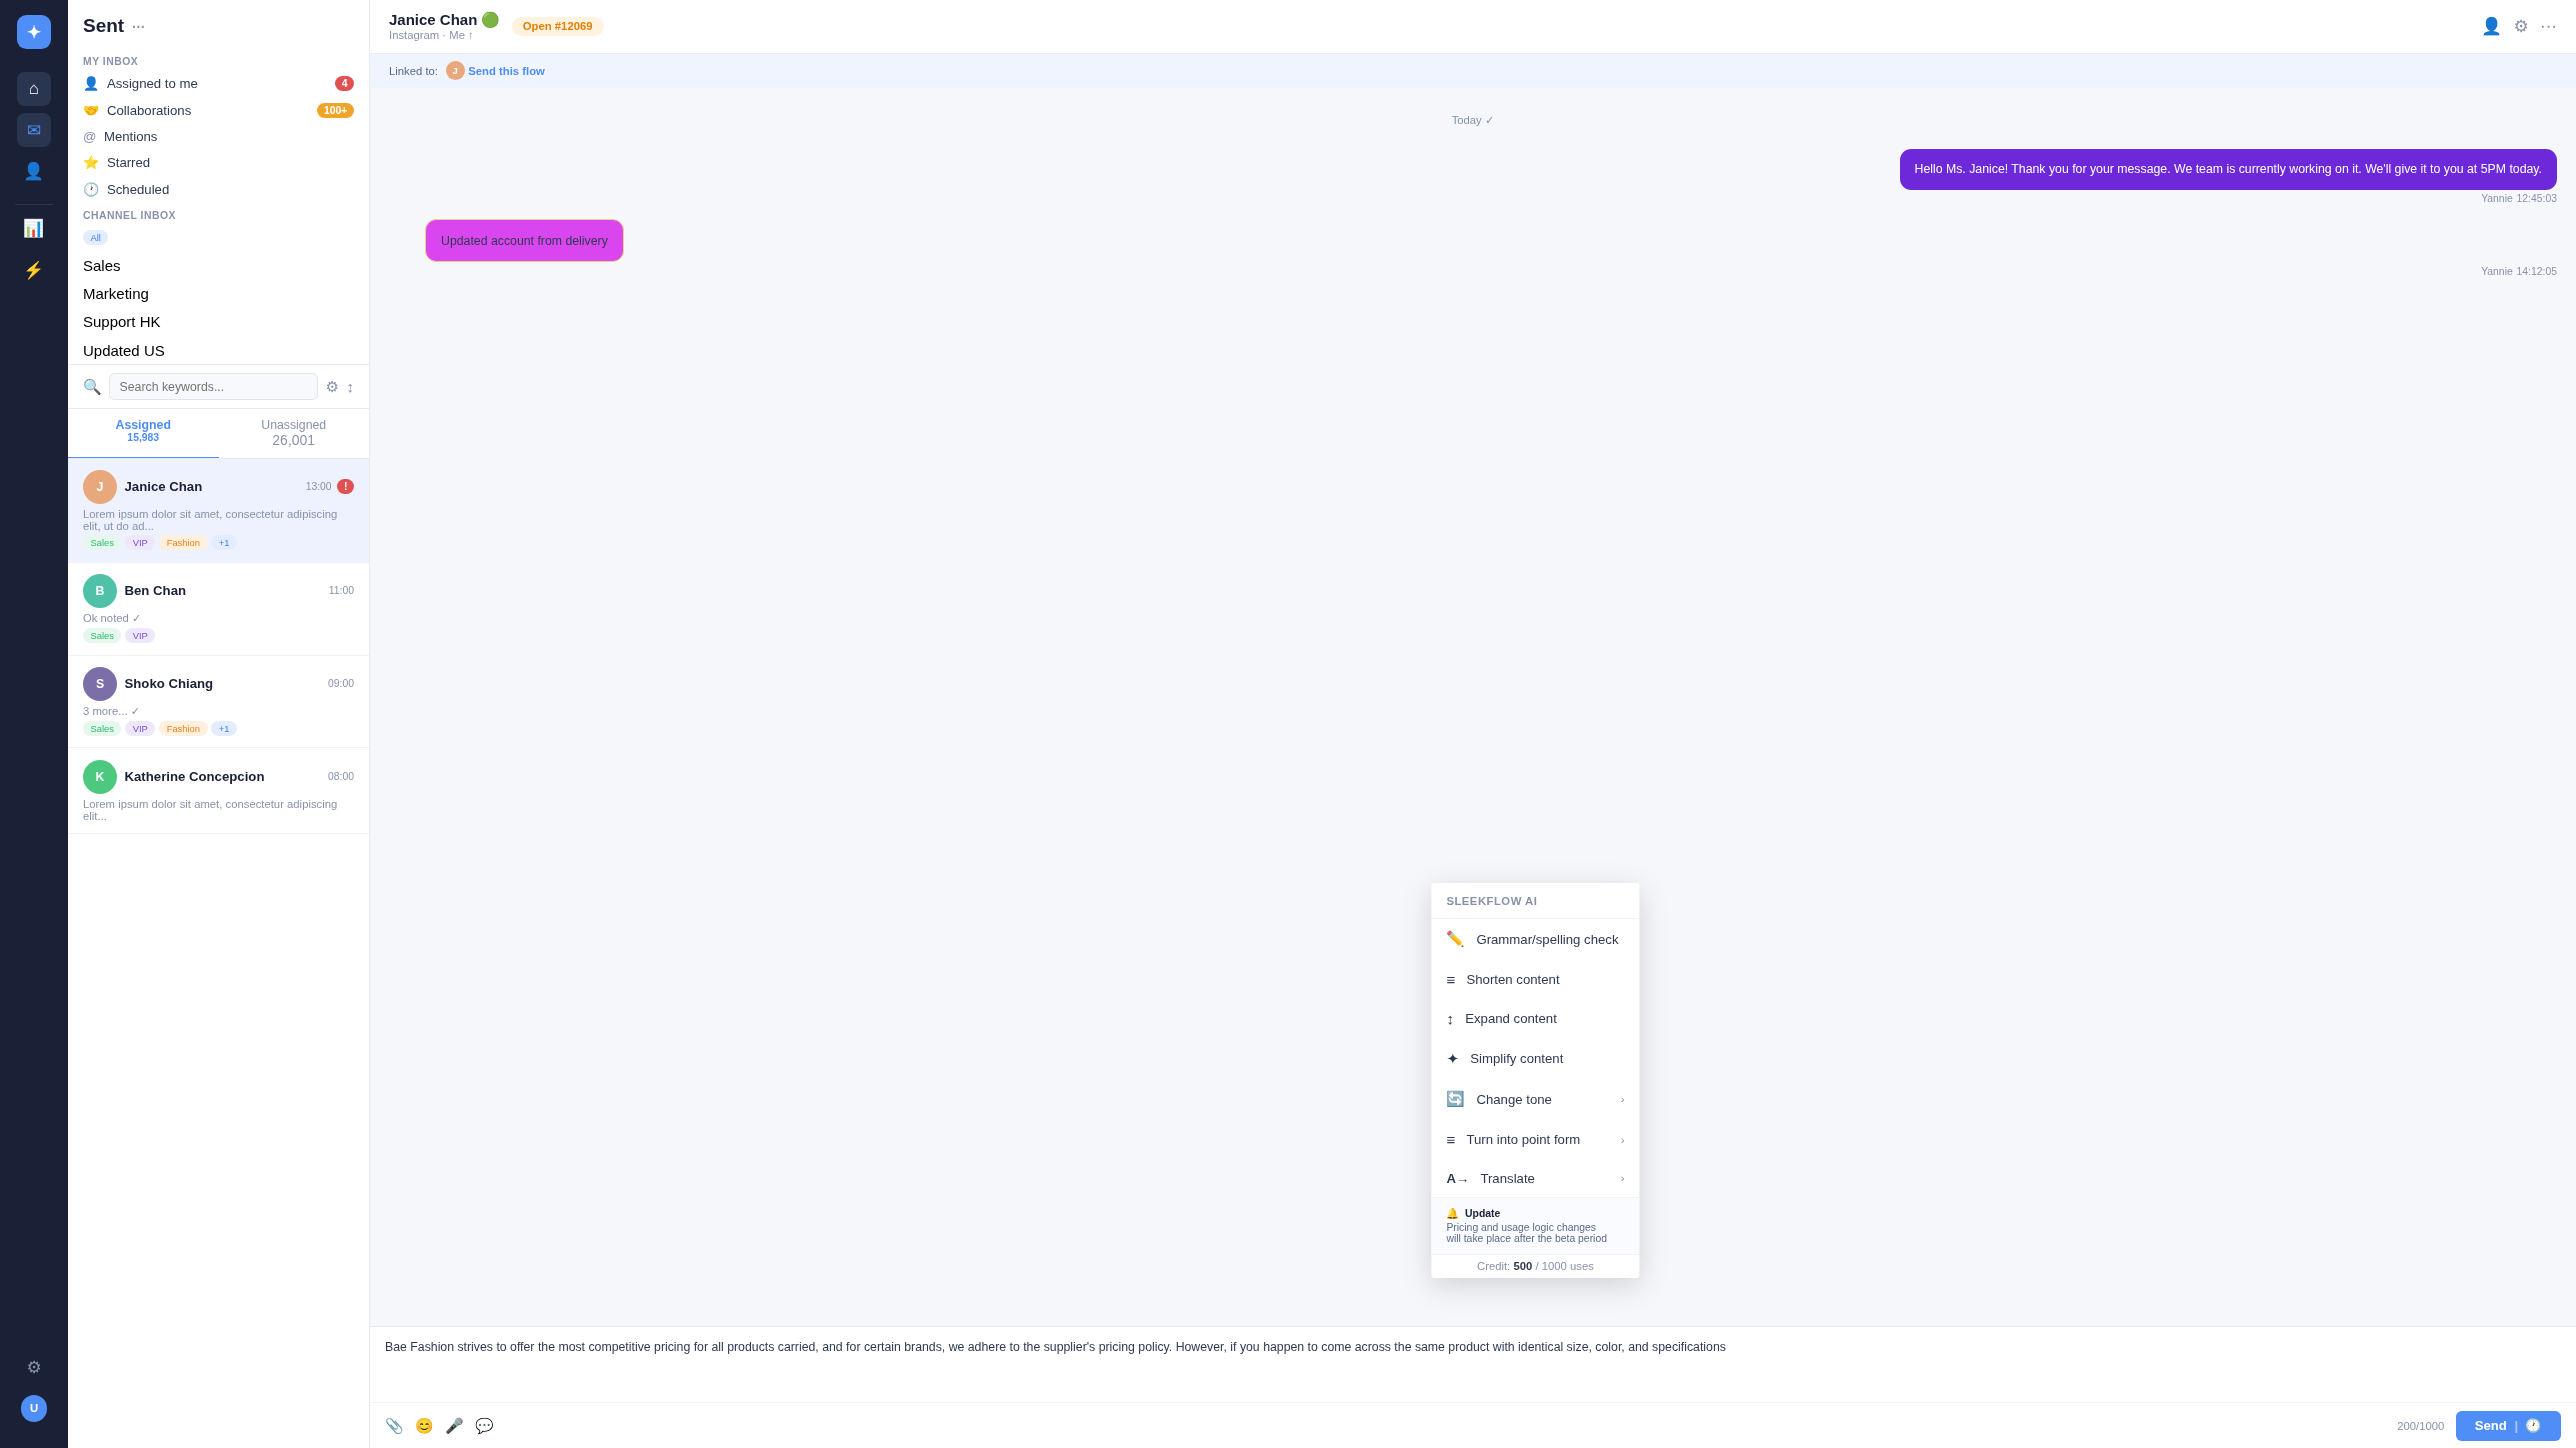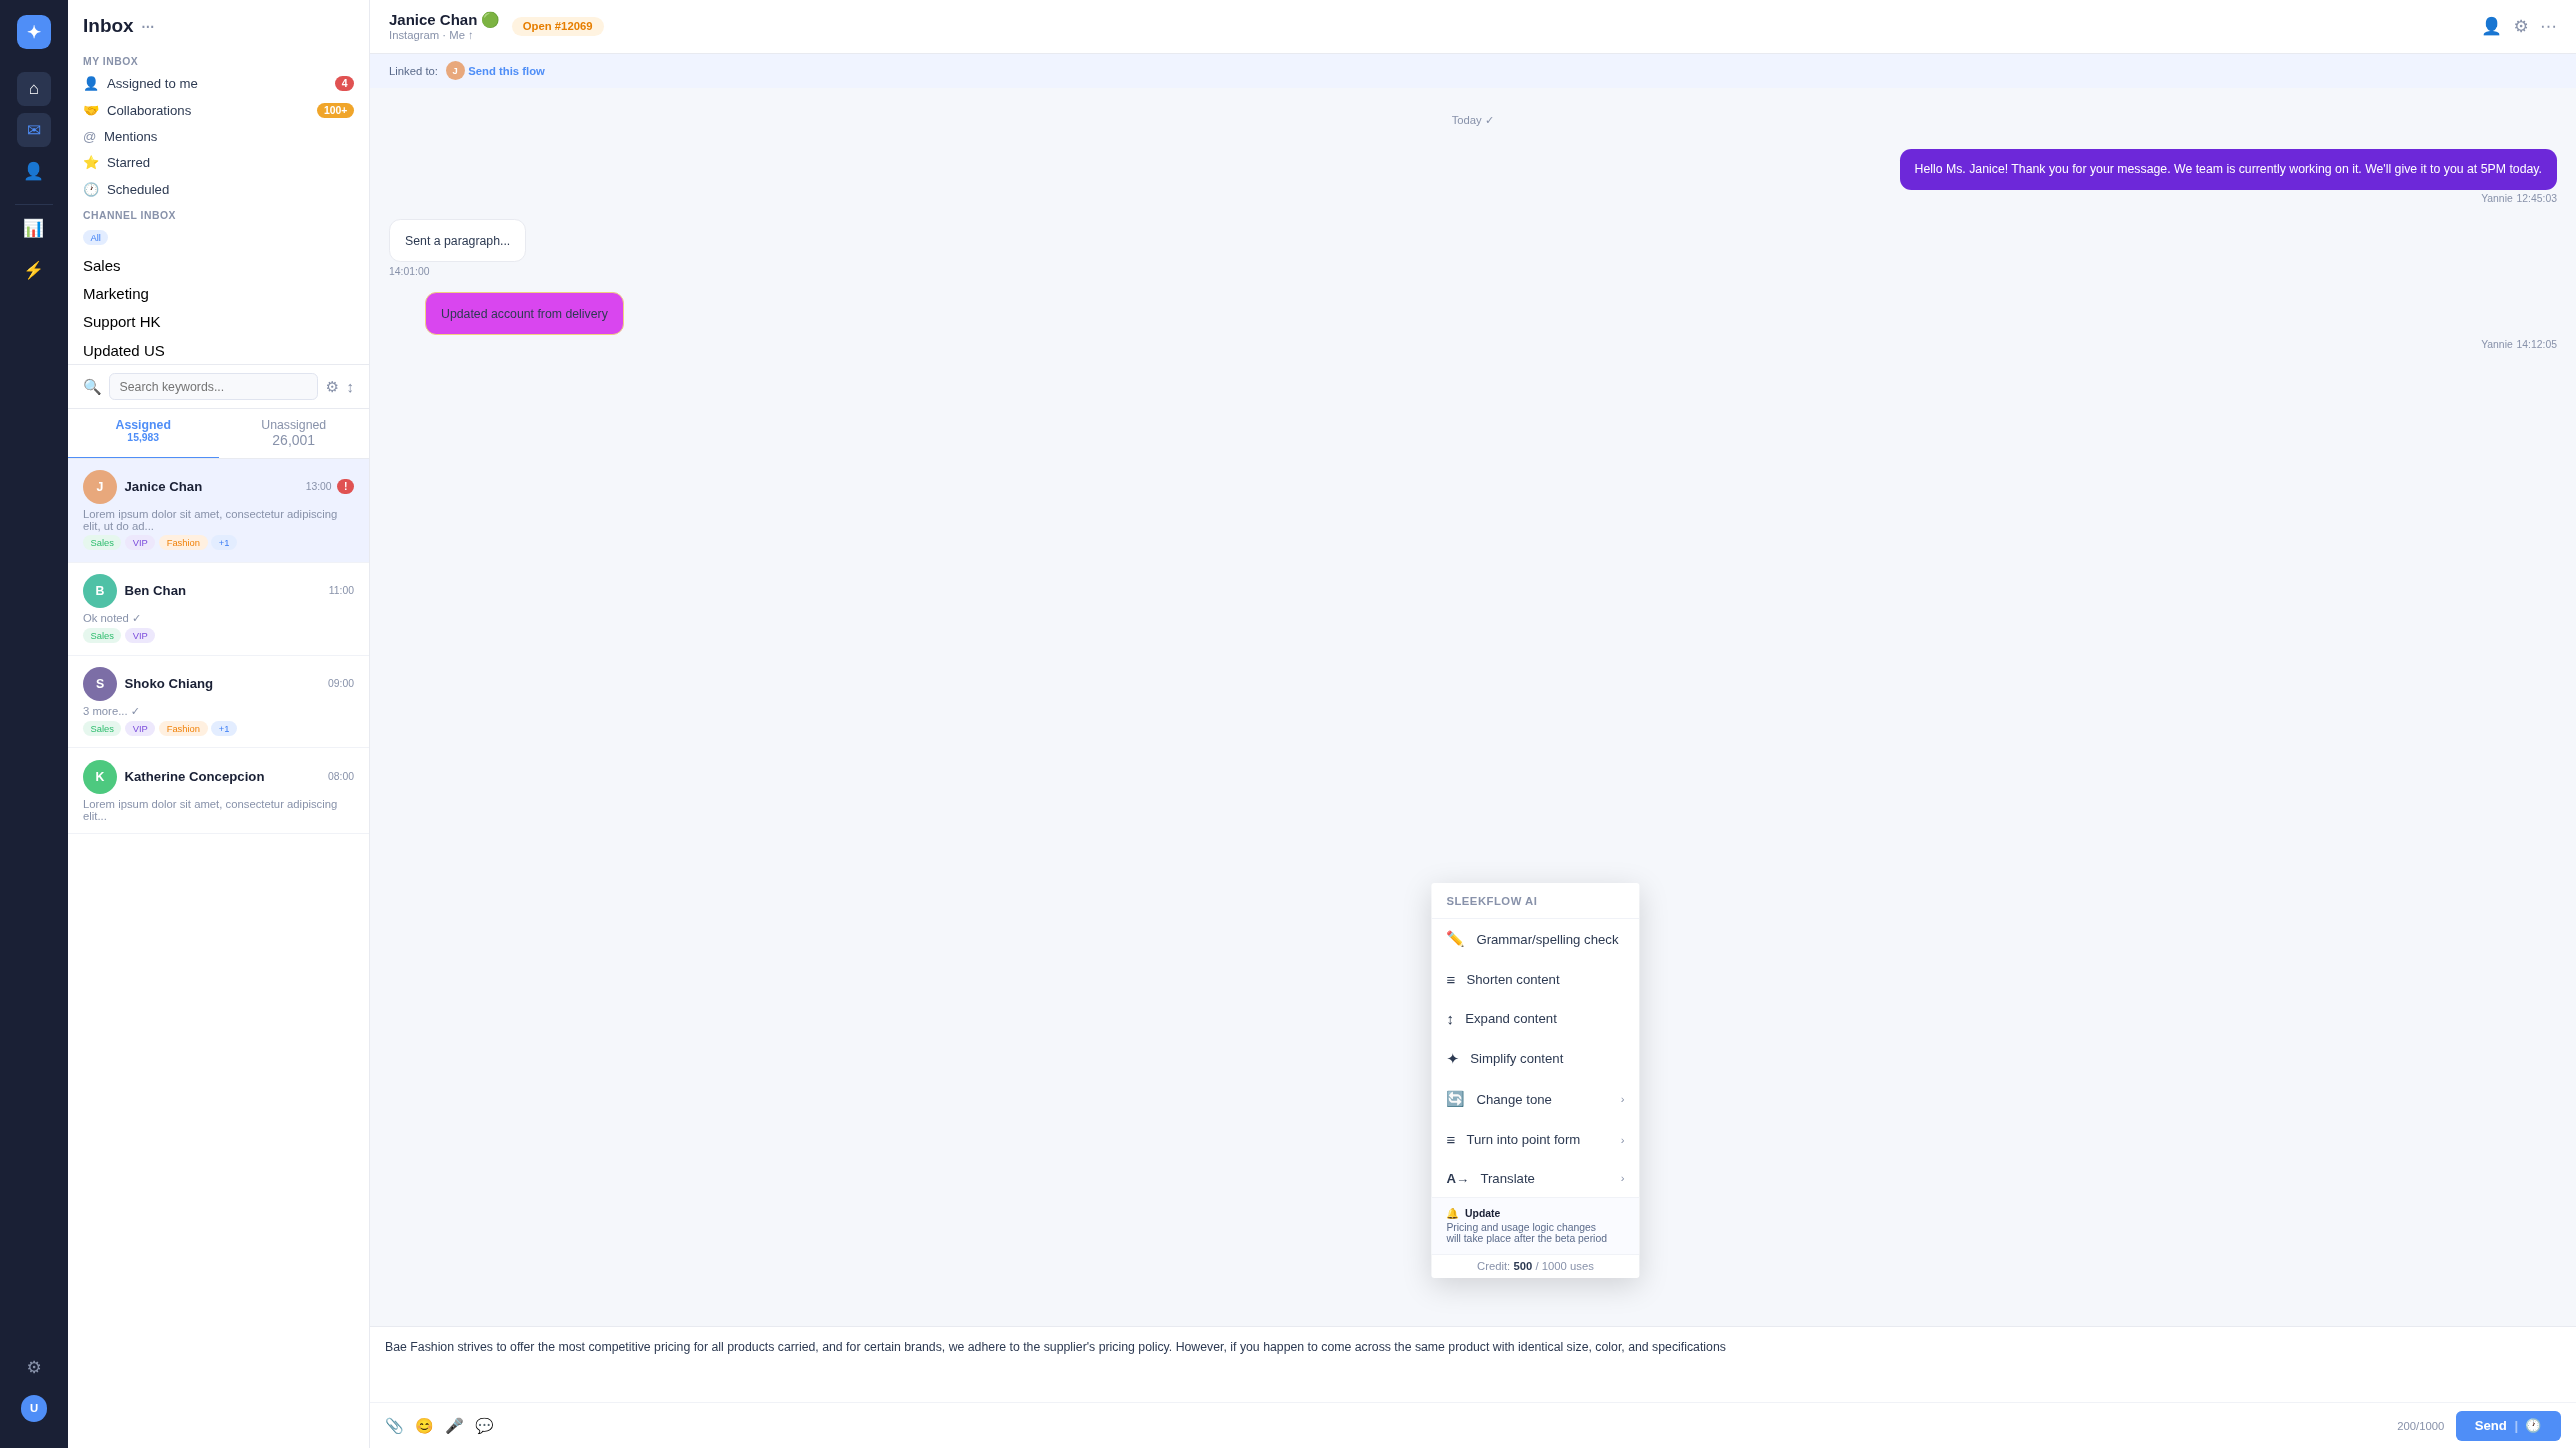--- a/index.html
+++ b/index.html
@@ -339,21 +339,21 @@
     <div class="nav-icon">⚙</div>
     <div class="nav-icon">
       <div class="avatar-circle" style="background:#4f8ef7;width:26.4px;height:26.4px;font-size:11.3px;">U</div>
     </div>
   </div>
 </div>
 
 <div class="left-panel">
   <div class="left-panel-header">
     <div class="inbox-title">
-      <span>Inbox</span>
+      <span>Sent</span>
       <span style="font-size:13.2px;color:#8892aa;cursor:pointer;">⋯</span>
     </div>
     <div class="section-label">MY INBOX</div>
     <div class="nav-item">
       <div class="nav-item-left">
         <span style="color:#8892aa;font-size:13.2px;">👤</span>
         <span>Assigned to me</span>
       </div>
       <span class="badge badge-red">4</span>
     </div>
@@ -520,28 +520,20 @@
     <div class="message-row right">
       <div class="message-bubble user">
         Hello Ms. Janice! Thank you for your message. We team is currently working on it. We'll give it to you at 5PM today.
       </div>
       <div class="message-meta">
         <span>Yannie</span>
         <span>12:45:03</span>
       </div>
     </div>
 
-    <div class="message-row left">
-      <div class="message-bubble agent">
-        Sent a paragraph...
-      </div>
-      <div class="message-meta">
-        <span>14:01:00</span>
-      </div>
-    </div>
 
     <div class="message-row right">
       <div class="message-bubble agent" style="background:#d946ef;border-color:#f0d080;margin-left:36px;">
         Updated account from delivery
       </div>
       <div class="message-meta">
         <span>Yannie</span>
         <span>14:12:05</span>
       </div>
     </div>

